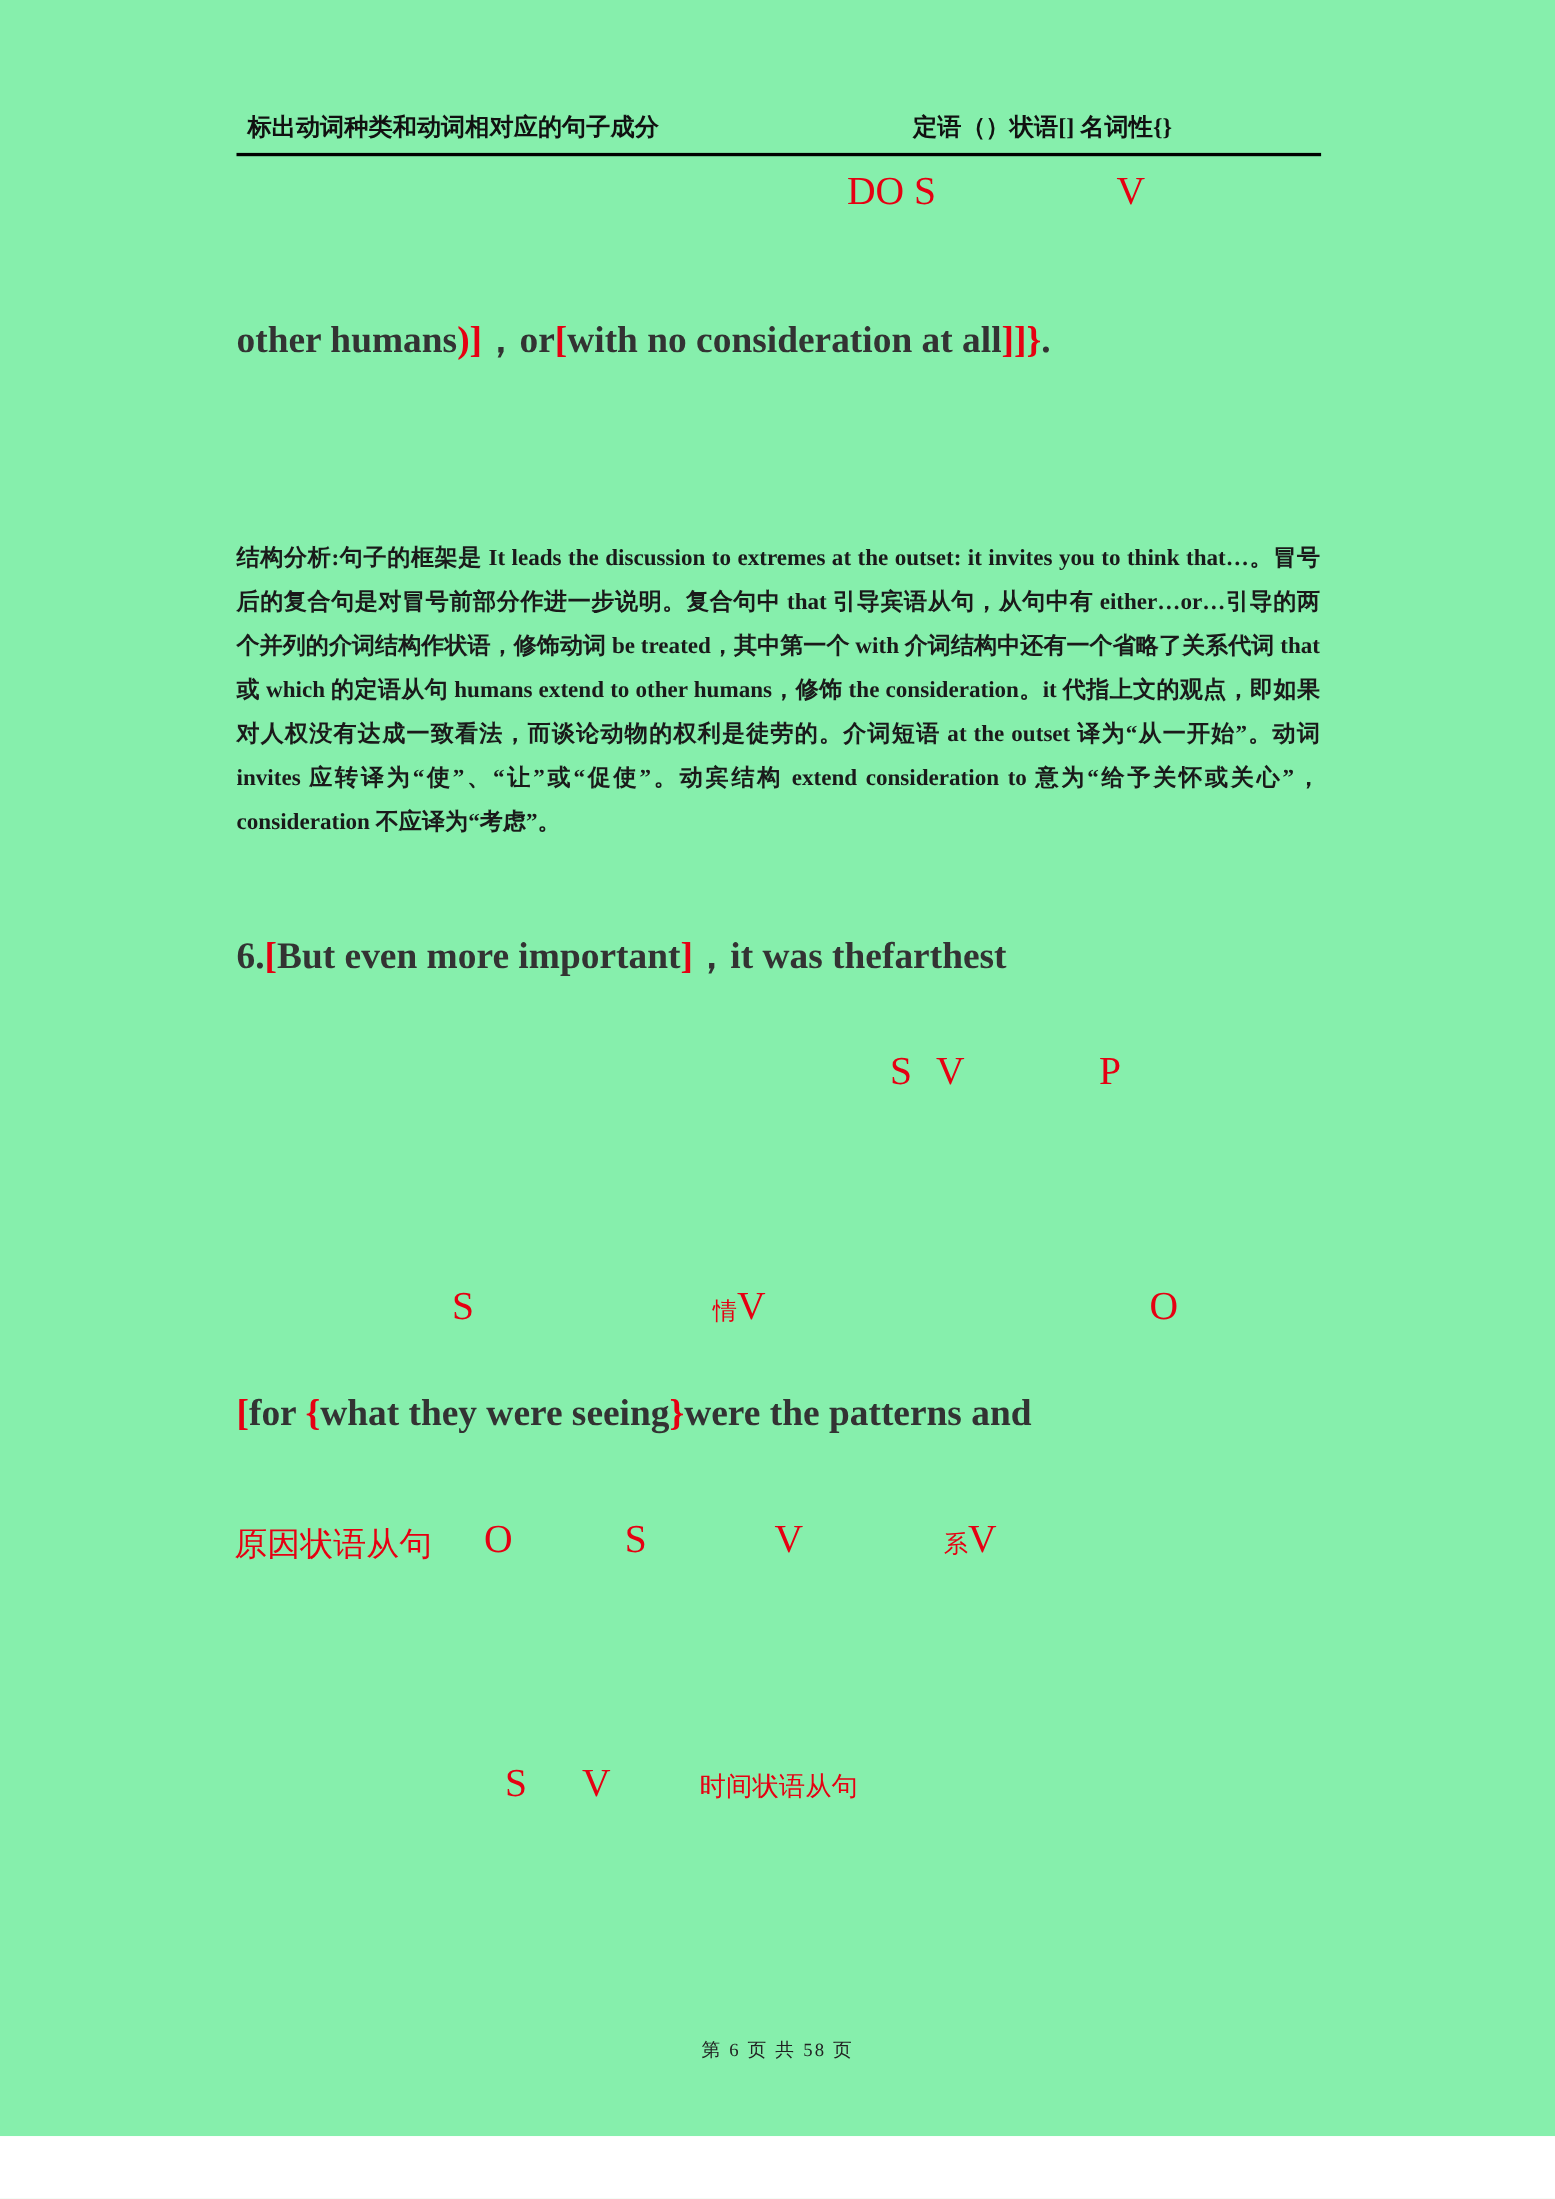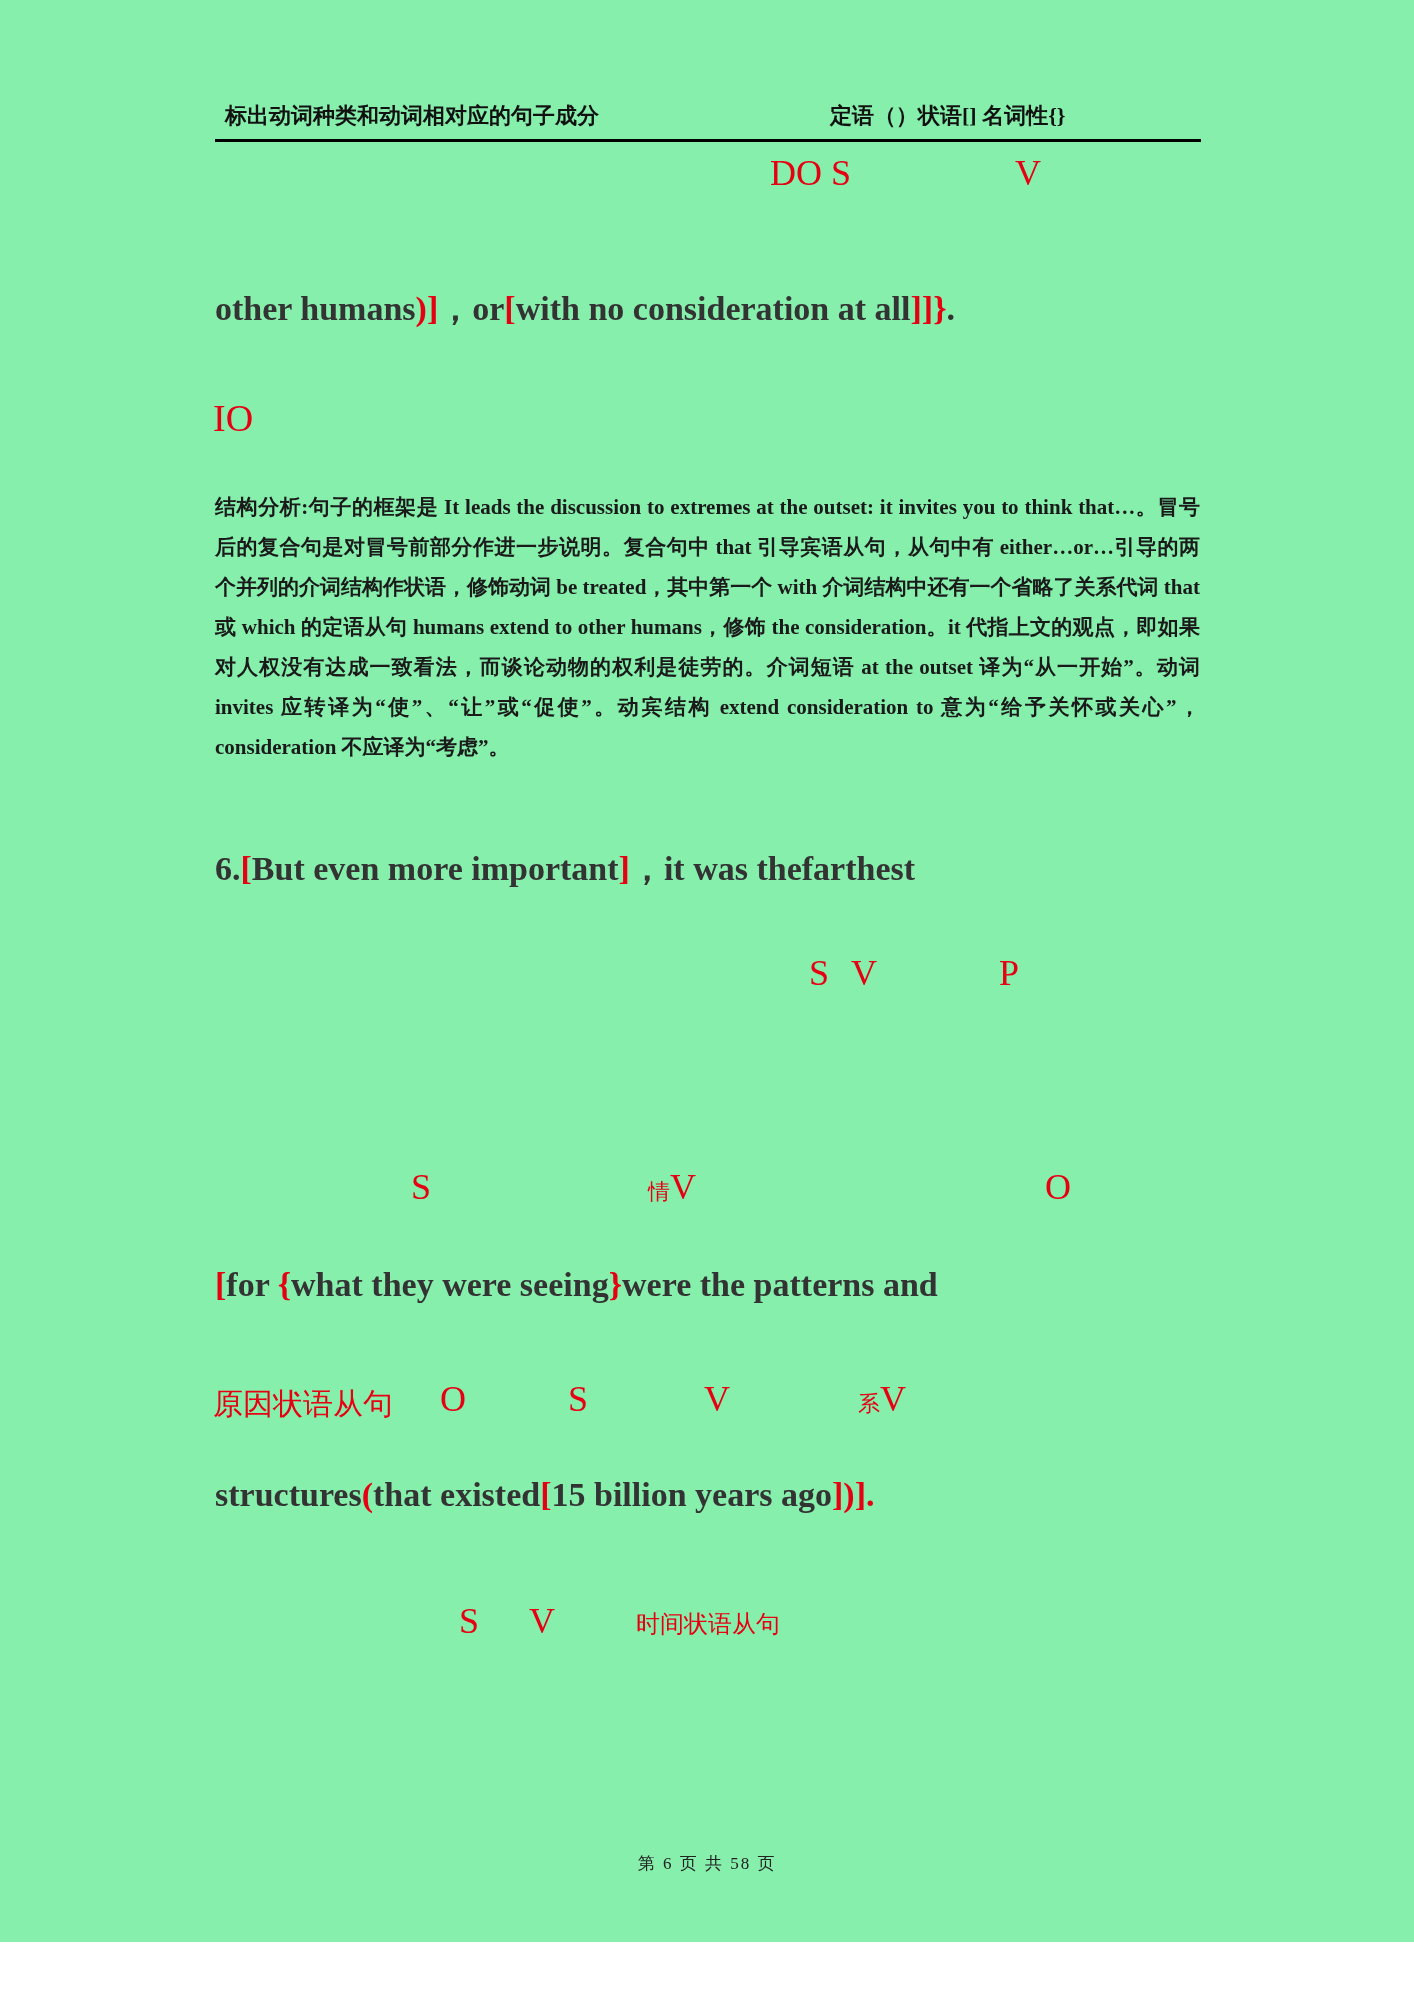--- a/index.html
+++ b/index.html
@@ -85,23 +85,20 @@
     <div class="hdr-rule"></div>
   </div>
 
   <div class="anno-row" style="top:152px">
     <span class="red-anno" style="left:770px">DO S</span>
     <span class="red-anno" style="left:1015px">V</span>
   </div>
 
   <div class="bold-line" style="top:286px"><span class="seg-b">other humans</span><span class="seg-r">)]</span><span class="seg-b">，</span><span class="seg-b">or</span><span class="seg-r">[</span><span class="seg-b">with no consideration at all</span><span class="seg-r">]]}</span><span class="seg-b">.</span></div>
 
-  <div class="anno-row" style="top:396px">
-    <span class="red-anno" style="left:213px;font-size:38px">IO</span>
-  </div>
 
   <div class="para para-1" style="top:487px">结构分析:句子的框架是 It leads the discussion to extremes at the outset: it invites you to think that…。冒号后的复合句是对冒号前部分作进一步说明。复合句中 that 引导宾语从句，从句中有 either…or…引导的两个并列的介词结构作状语，修饰动词 be treated，其中第一个 with 介词结构中还有一个省略了关系代词 that 或 which 的定语从句 humans extend to other humans，修饰 the consideration。it 代指上文的观点，即如果对人权没有达成一致看法，而谈论动物的权利是徒劳的。介词短语 at the outset 译为“从一开始”。动词 invites 应转译为“使”、“让”或“促使”。动宾结构 extend consideration to 意为“给予关怀或关心”，consideration 不应译为“考虑”。</div>
 
   <div class="bold-line" style="top:846px"><span class="seg-b">6.</span><span class="seg-r">[</span><span class="seg-b">But even more important</span><span class="seg-r">]</span><span class="seg-b">，</span><span class="seg-b">it was thefarthest</span></div>
 
   <div class="anno-row" style="top:952px">
     <span class="red-anno" style="left:809px">S</span>
     <span class="red-anno" style="left:851px">V</span>
     <span class="red-anno" style="left:999px">P</span>
   </div>
@@ -116,21 +113,20 @@
   <div class="bold-line" style="top:1266px"><span class="seg-r">[</span><span class="seg-b">for </span><span class="seg-r">{</span><span class="seg-b">what they were seeing</span><span class="seg-r">}</span><span class="seg-b">were the patterns and</span></div>
 
   <div class="anno-row" style="top:1378px">
     <span class="red-cn" style="left:213px;top:6px">原因状语从句</span>
     <span class="red-anno" style="left:440px">O</span>
     <span class="red-anno" style="left:568px">S</span>
     <span class="red-anno" style="left:704px">V</span>
     <span style="left:858px"><span class="cn-small">系</span><span class="red-anno">V</span></span>
   </div>
 
-  <div class="bold-line" style="top:1476px"><span class="seg-b">structures</span><span class="seg-r">(</span><span class="seg-b">that existed</span><span class="seg-r">[</span><span class="seg-b">15 billion years ago</span><span class="seg-r">])]</span><span class="seg-r">.</span></div>
 
   <div class="anno-row" style="top:1600px">
     <span class="red-anno" style="left:459px">S</span>
     <span class="red-anno" style="left:529px">V</span>
     <span class="red-cn-sm" style="left:636px;top:8px">时间状语从句</span>
   </div>
 
 
   <div class="footer">第 6 页 共 58 页</div>
 

